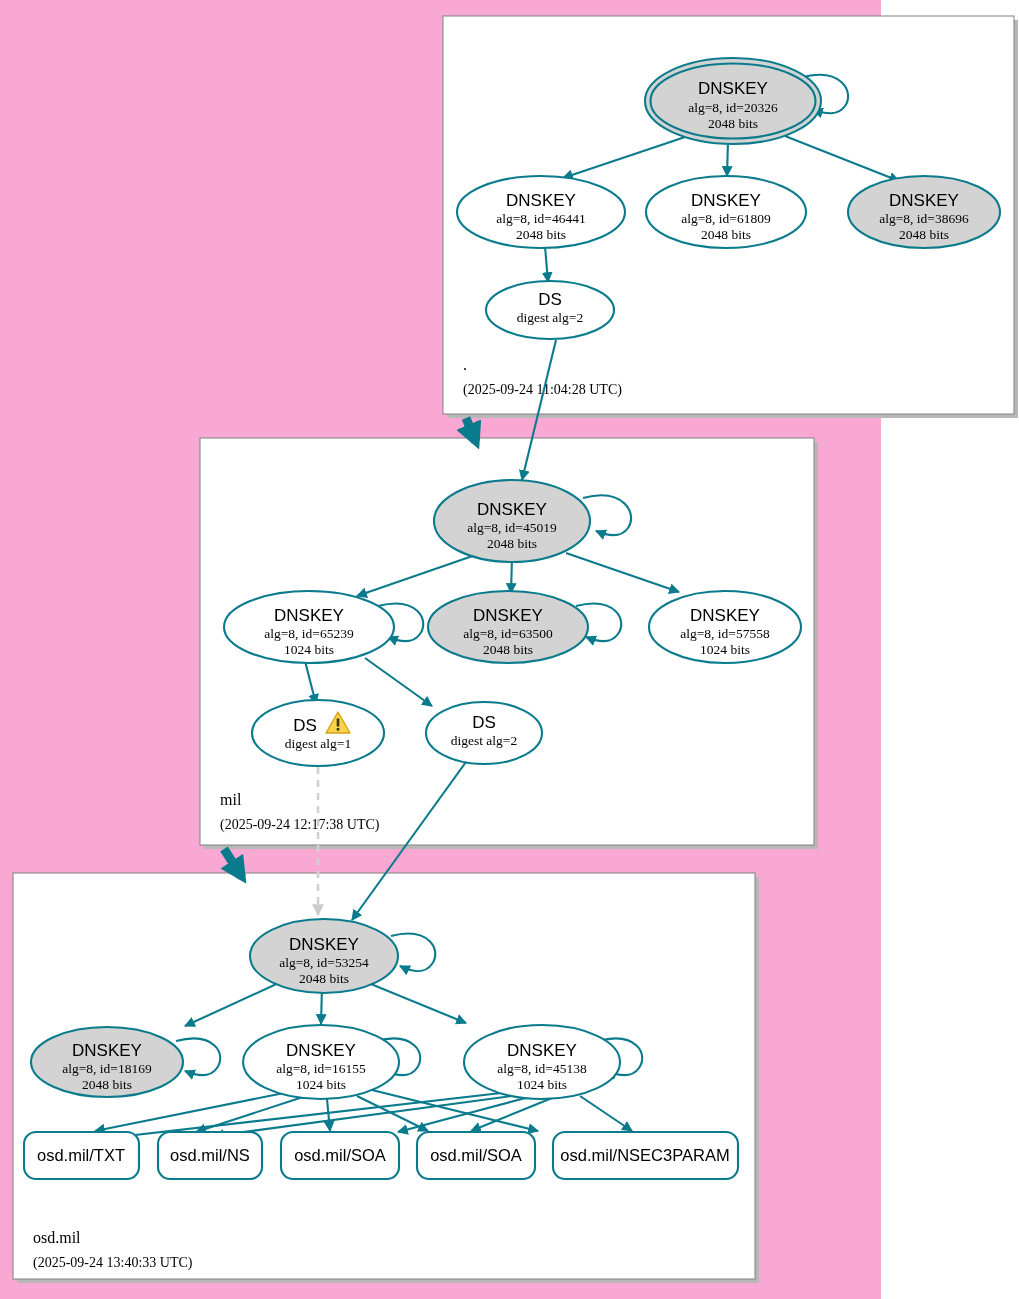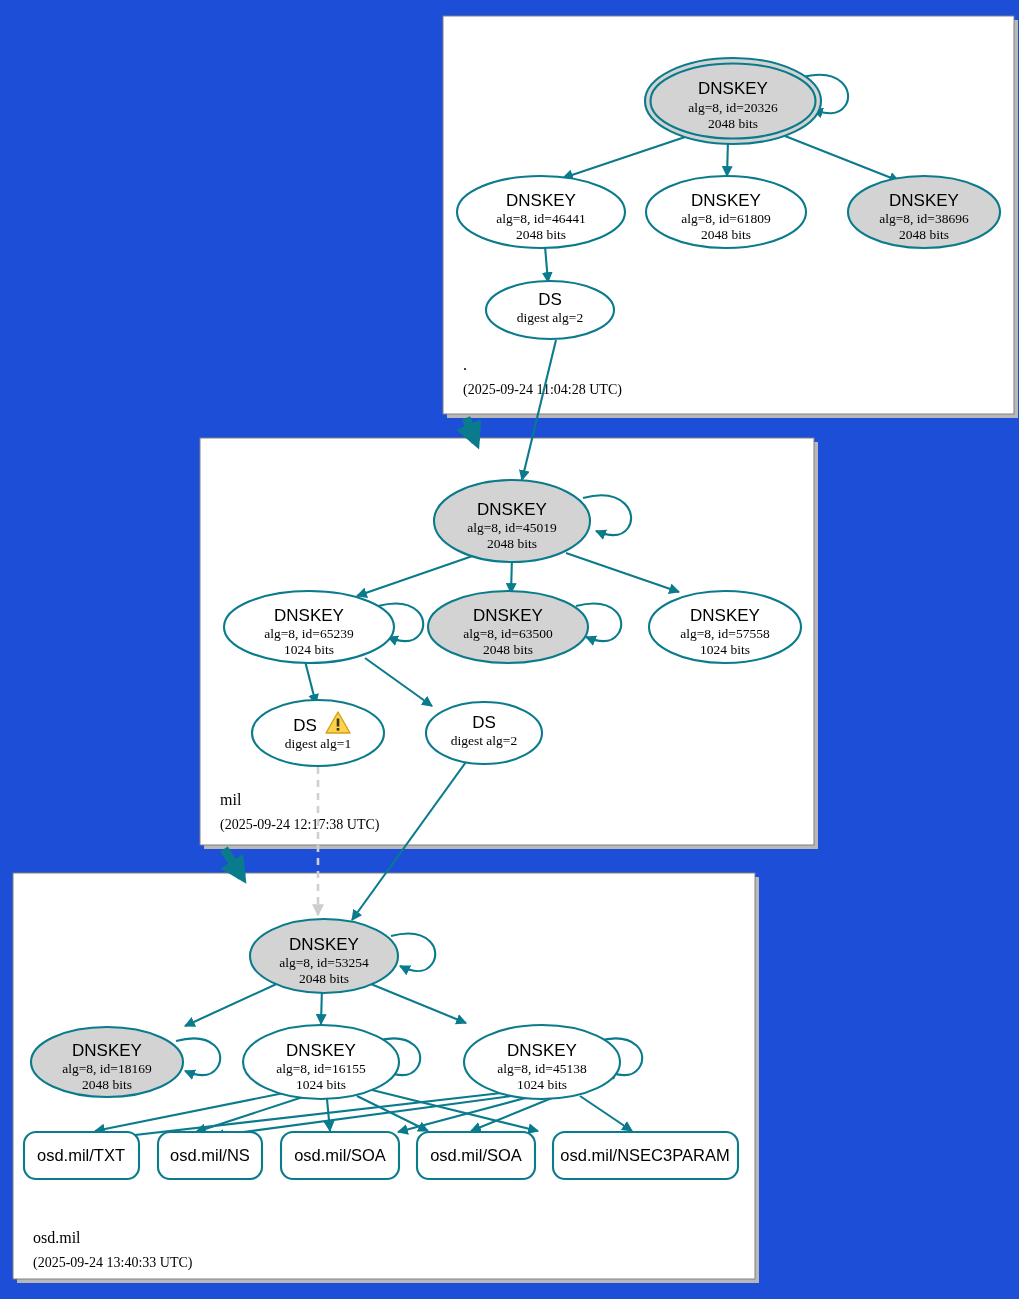--- a/index.html
+++ b/index.html
@@ -1,18 +1,18 @@
 <!DOCTYPE html>
 <html><head>
 <meta charset="utf-8">
 <style>
   html,body{margin:0;padding:0;background:#ffffff;}
   body{width:1019px;height:1299px;overflow:hidden;
        font-family:"Liberation Sans",sans-serif;}
-  #stage{position:relative;width:1019px;height:1299px;background:#1d4ed8;}
+  #stage{position:relative;width:881px;height:1299px;background:#f9a8d4;}
   svg{display:block;}
   .zone-box{fill:#ffffff;stroke:#808080;stroke-width:1;}
   .zone-shadow{fill:#b8b8b8;}
   .node-ell{stroke:#0a7b8c;stroke-width:2.1;}
   .fill-white{fill:#ffffff;}
   .fill-grey{fill:#d3d3d3;}
   .rr-box{fill:#ffffff;stroke:#0a7b8c;stroke-width:2.1;}
   .edge{stroke:#0a7b8c;stroke-width:2.1;fill:none;}
   .edge-thick{stroke:#0a7b8c;stroke-width:9;fill:none;}
   .edge-dashed{stroke:#d0d0d0;stroke-width:2.6;fill:none;stroke-dasharray:7 6;}

